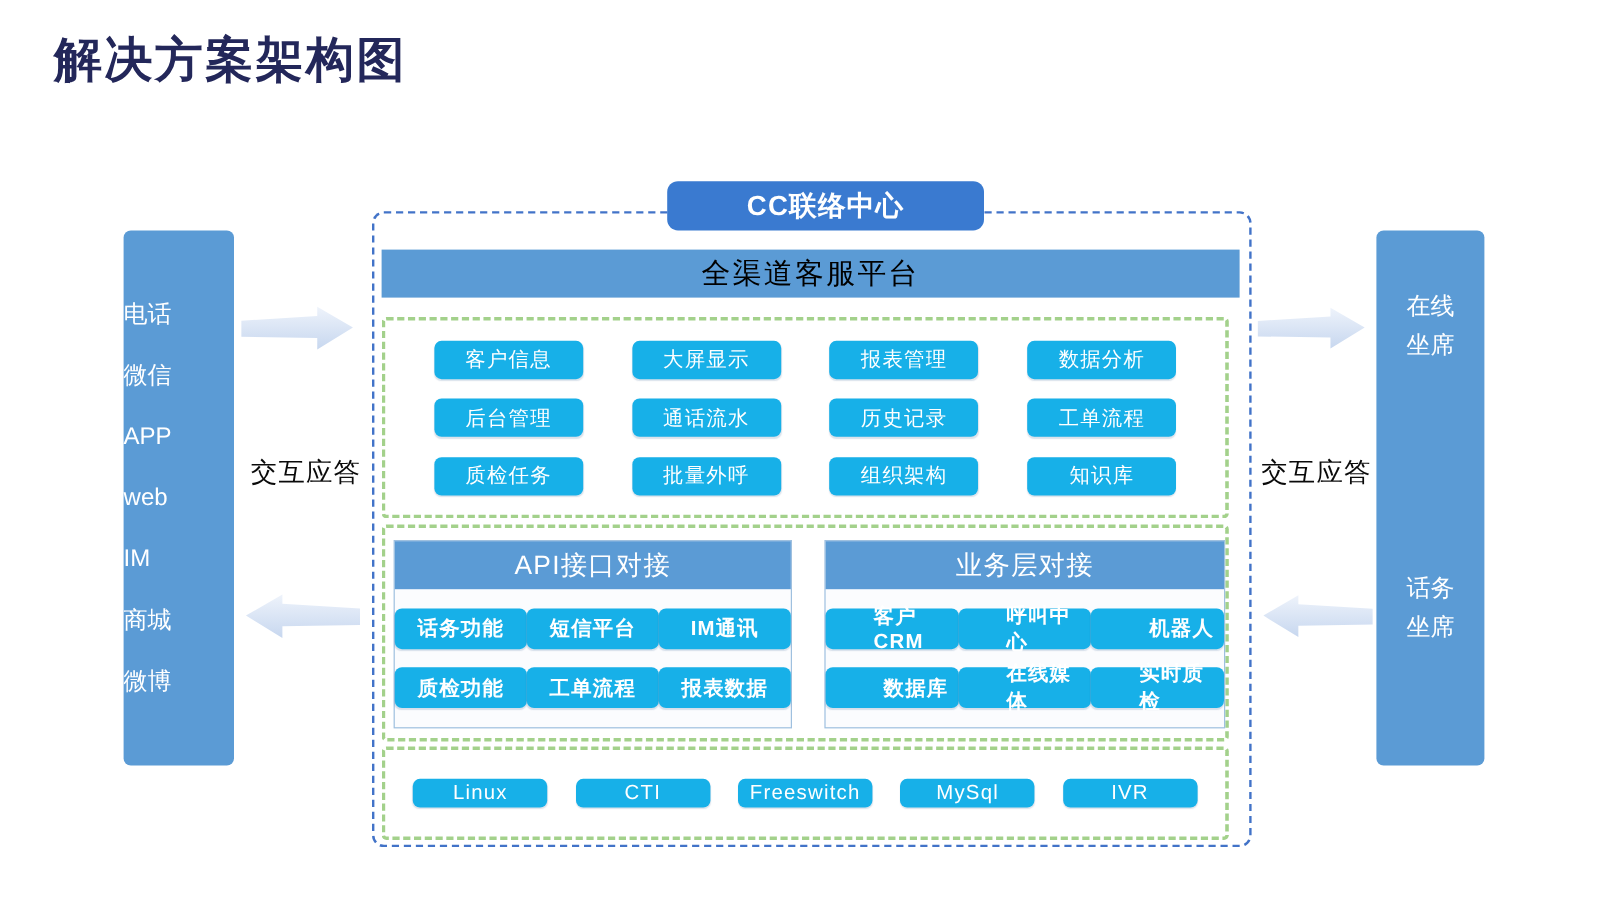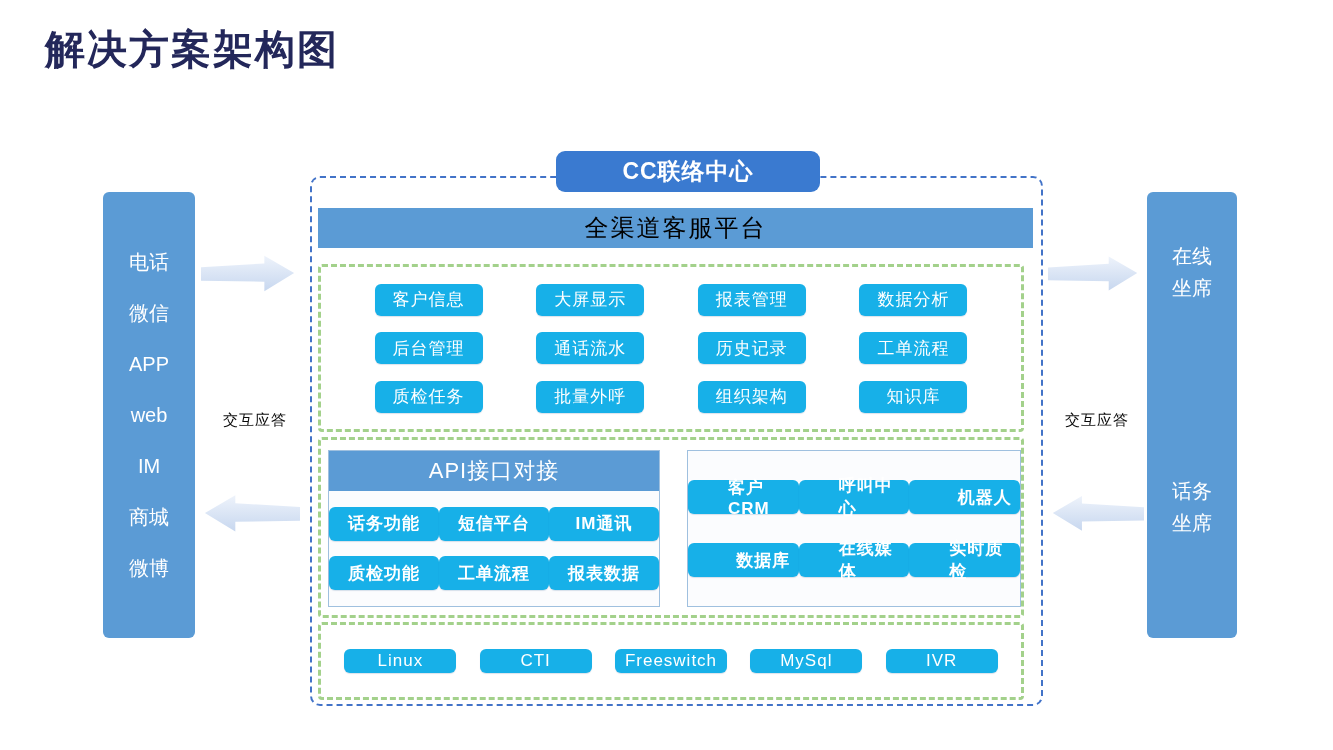--- a/index.html
+++ b/index.html
@@ -14,21 +14,21 @@
     position:absolute;left:45px;top:22px;margin:0;
     font-size:40px;font-weight:800;color:#23275a;letter-spacing:2px;
   }
   
   .pillar{
     position:absolute;top:192px;height:446px;
     background:#5b9bd5;border-radius:6px;
     color:#ffffff;
   }
   .pillar.left{left:103px;width:92px;display:flex;flex-direction:column;justify-content:center;gap:25px;}
-  .pillar .side-item{text-align:center;font-size:20px;line-height:1.3;}
+  .pillar .side-item{text-align:left;font-size:20px;line-height:1.3;}
   .pillar.right{left:1147px;width:90px;}
   .agent-group{
     position:absolute;left:0;width:100%;display:flex;justify-content:center;
   }
   .agent-text{width:46px;text-align:center;font-size:20px;line-height:1.6;word-break:break-all;}
   
   .cc-container{
     position:absolute;left:310px;top:176px;width:733px;height:530px;
     border:2px dashed #4273c8;border-radius:10px;box-sizing:border-box;
   }
@@ -53,21 +53,21 @@
   #feature-box{top:264px;height:168px;}
   #integration-box{top:437px;height:181px;}
   #infra-box{top:622px;height:78px;flex-direction:row;align-items:center;justify-content:space-evenly;}
   .grid-row{display:flex;justify-content:space-evenly;align-items:center;}
   .chip{
     background:#17b0e8;color:#ffffff;border-radius:6px;
     display:flex;align-items:center;justify-content:center;
     font-size:17px;letter-spacing:1px;
     box-shadow:0 1px 1px rgba(0,60,120,0.15);
   }
-  .chip.feature{width:108px;height:32px;}
+  .chip.feature{width:124px;height:32px;}
   .chip.sub{width:110px;height:34px;}
   .chip.sub-b{width:101px;height:34px;padding-left:40px;}
   .chip.infra{width:112px;height:24px;}
   
   .panel{
     position:absolute;top:450px;height:157px;
     border:1px solid #9fc0df;background:#fbfcfe;box-sizing:border-box;
     display:flex;flex-direction:column;
   }
   #api-panel{left:328px;width:332px;}
@@ -75,21 +75,21 @@
   .panel-header{
     height:40px;flex:0 0 40px;background:#5b9bd5;
     display:flex;align-items:center;justify-content:center;
     color:#ffffff;font-size:22px;letter-spacing:1px;
   }
   .panel-body{flex:1;display:flex;flex-direction:column;justify-content:space-evenly;font-weight:bold;}
   
   .flow-arrow{position:absolute;}
   .flow-label{
     position:absolute;width:110px;text-align:center;
-    font-size:15px;color:#0a0a0a;letter-spacing:1px;margin-top:32px;
+    font-size:22px;color:#0a0a0a;letter-spacing:1px;
   }
 </style>
 </head>
 <body>
 
 <div class="stage">
 
   <h1 class="title">解决方案架构图</h1>
 
   <div class="pillar left">
@@ -159,20 +159,21 @@
       </div>
       <div class="grid-row">
         <div class="chip sub">质检功能</div>
         <div class="chip sub">工单流程</div>
         <div class="chip sub">报表数据</div>
       </div>
     </div>
   </div>
 
   <div class="panel" id="biz-panel">
+    <div class="panel-header">业务层对接</div>
     <div class="panel-body">
       <div class="grid-row">
         <div class="chip sub-b">客户CRM</div>
         <div class="chip sub-b">呼叫中心</div>
         <div class="chip sub-b">机器人</div>
       </div>
       <div class="grid-row">
         <div class="chip sub-b">数据库</div>
         <div class="chip sub-b">在线媒体</div>
         <div class="chip sub-b">实时质检</div>

